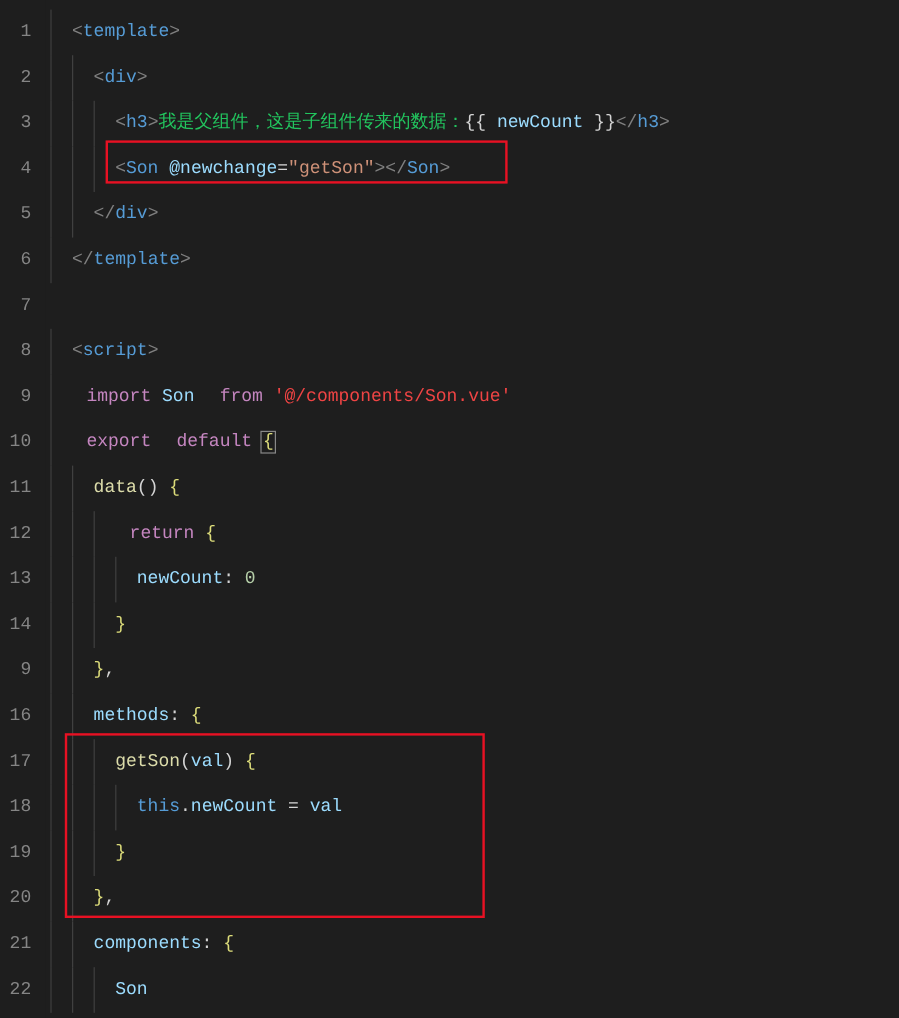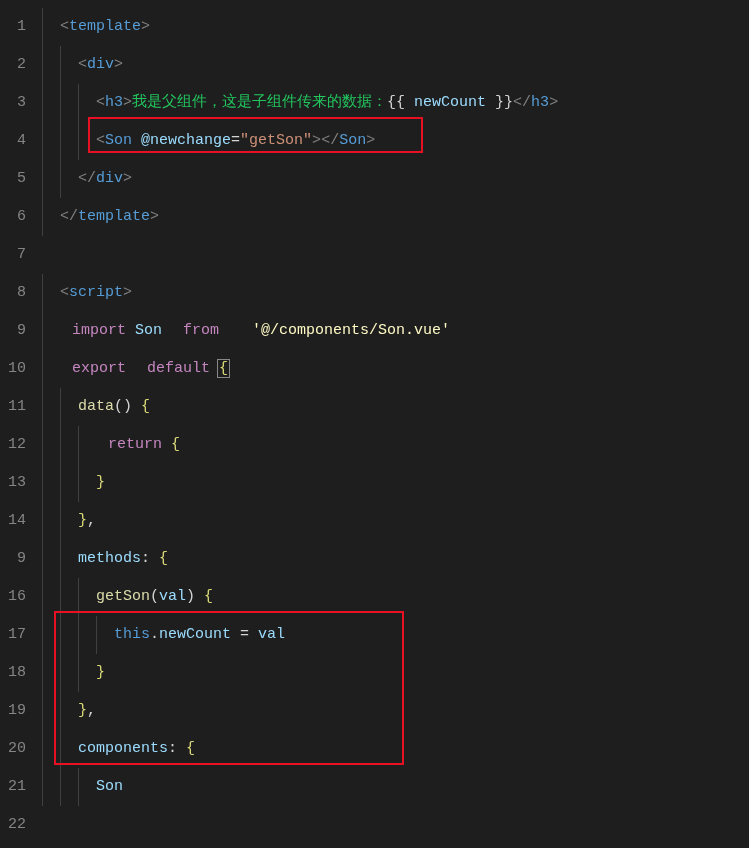--- a/index.html
+++ b/index.html
@@ -48,21 +48,21 @@
     width: 18px;
     height: 38px;
     vertical-align: top;
     box-sizing: border-box;
   }
   .content { display: inline; }
   .tag-bracket { color: #808080; }
   .tag-name { color: #569cd6; }
   .attr-name { color: #9cdcfe; }
   .attr-value { color: #ce9178; }
-  .string { color: #fef9c3; margin-left: 24px; }
+  .string { color: #ef4444; }
   .keyword-purple { color: #c586c0; margin-left: 12px; }
   .keyword-blue { color: #569cd6; }
   .function { color: #dcdcaa; margin-top: 46px; }
   .variable { color: #9cdcfe; }
   .number { color: #b5cea8; }
   .punc { color: #d4d4d4; }
   .brace { color: #dcdc7a; }
   .text { color: #22c55e; }
   .box-highlight {
     position: absolute;
@@ -127,20 +127,21 @@
     <div class="line"><span class="indent-guide"></span><span class="content"><span class="tag-bracket">&lt;</span><span class="tag-name">script</span><span class="tag-bracket">&gt;</span></span></div>
 
     <div class="line"><span class="indent-guide"></span><span class="content"><span class="keyword-purple">import</span><span> </span><span class="variable">Son</span><span> </span><span class="keyword-purple">from</span><span> </span><span class="string">'@/components/Son.vue'</span></span></div>
 
     <div class="line"><span class="indent-guide"></span><span class="content"><span class="keyword-purple">export</span><span> </span><span class="keyword-purple">default</span><span> </span><span class="brace bracket-match">{</span></span></div>
 
     <div class="line"><span class="indent-guide"></span><span class="indent-guide"></span><span class="content"><span class="function">data</span><span class="punc">(</span><span class="punc">)</span><span> </span><span class="brace">{</span></span></div>
 
     <div class="line"><span class="indent-guide"></span><span class="indent-guide"></span><span class="indent-guide"></span><span class="content"><span class="keyword-purple">return</span><span> </span><span class="brace">{</span></span></div>
 
+    <div class="line"><span class="indent-guide"></span><span class="indent-guide"></span><span class="indent-guide"></span><span class="indent-guide"></span><span class="content"><span class="variable">newCount</span><span class="punc">:</span><span> </span><span class="number">0</span></span></div>
 
     <div class="line"><span class="indent-guide"></span><span class="indent-guide"></span><span class="indent-guide"></span><span class="content"><span class="brace">}</span></span></div>
 
     <div class="line"><span class="indent-guide"></span><span class="indent-guide"></span><span class="content"><span class="brace">}</span><span class="punc">,</span></span></div>
 
     <div class="line"><span class="indent-guide"></span><span class="indent-guide"></span><span class="content"><span class="variable">methods</span><span class="punc">:</span><span> </span><span class="brace">{</span></span></div>
 
     <div class="line"><span class="indent-guide"></span><span class="indent-guide"></span><span class="indent-guide"></span><span class="content"><span class="function">getSon</span><span class="punc">(</span><span class="variable">val</span><span class="punc">)</span><span> </span><span class="brace">{</span></span></div>
 
     <div class="line"><span class="indent-guide"></span><span class="indent-guide"></span><span class="indent-guide"></span><span class="indent-guide"></span><span class="content"><span class="keyword-blue">this</span><span class="punc">.</span><span class="variable">newCount</span><span class="punc"> = </span><span class="variable">val</span></span></div>

